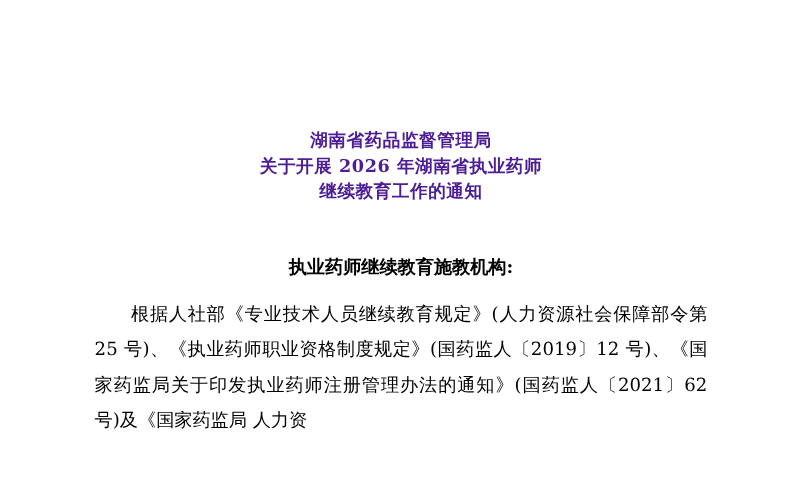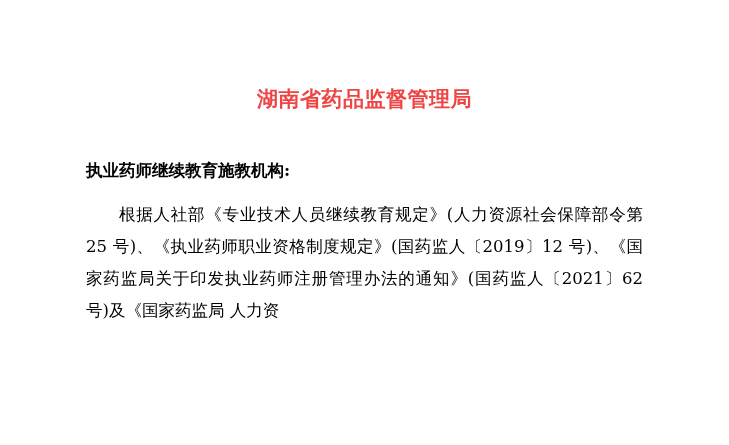--- a/index.html
+++ b/index.html
@@ -17,56 +17,58 @@
   .page {
     position: relative;
     width: 729px;
     height: 445px;
     background: #ffffff;
     box-sizing: border-box;
     padding: 0 86px;
   }
   .doc-title {
     margin: 0;
-    padding-top: 84px;
+    padding-top: 116px;
     text-align: center;
-    font-size: 21px;
+    font-size: 16px;
     font-weight: bold;
     line-height: 1.45;
     letter-spacing: 0.5px;
-    color: #ef4444;
+    color: #4c1d95;
   }
   .doc-title .title-line {
     display: block;
     white-space: nowrap;
   }
   .salutation {
     margin: 0;
     padding-top: 44px;
     font-size: 16.5px;
     font-weight: bold;
     line-height: 1.6;
-    text-align: left;
+    text-align: center;
   }
   .body-paragraph {
     margin: 0;
     padding-top: 14px;
     font-size: 16.5px;
     line-height: 1.95;
     text-align: justify;
     text-justify: inter-ideograph;
     text-indent: 2em;
   }
 </style>
 </head>
 <body>
 
 <div class="page">
 
   <h1 class="doc-title">
     <span class="title-line">湖南省药品监督管理局</span>
+    <span class="title-line">关于开展 2026 年湖南省执业药师</span>
+    <span class="title-line">继续教育工作的通知</span>
   </h1>
 
   <p class="salutation">执业药师继续教育施教机构:</p>
 
   <p class="body-paragraph">根据人社部《专业技术人员继续教育规定》(人力资源社会保障部令第 25 号)、《执业药师职业资格制度规定》(国药监人〔2019〕12 号)、《国家药监局关于印发执业药师注册管理办法的通知》(国药监人〔2021〕62 号)及《国家药监局 人力资</p>
 
 </div>
 
 </body></html>

